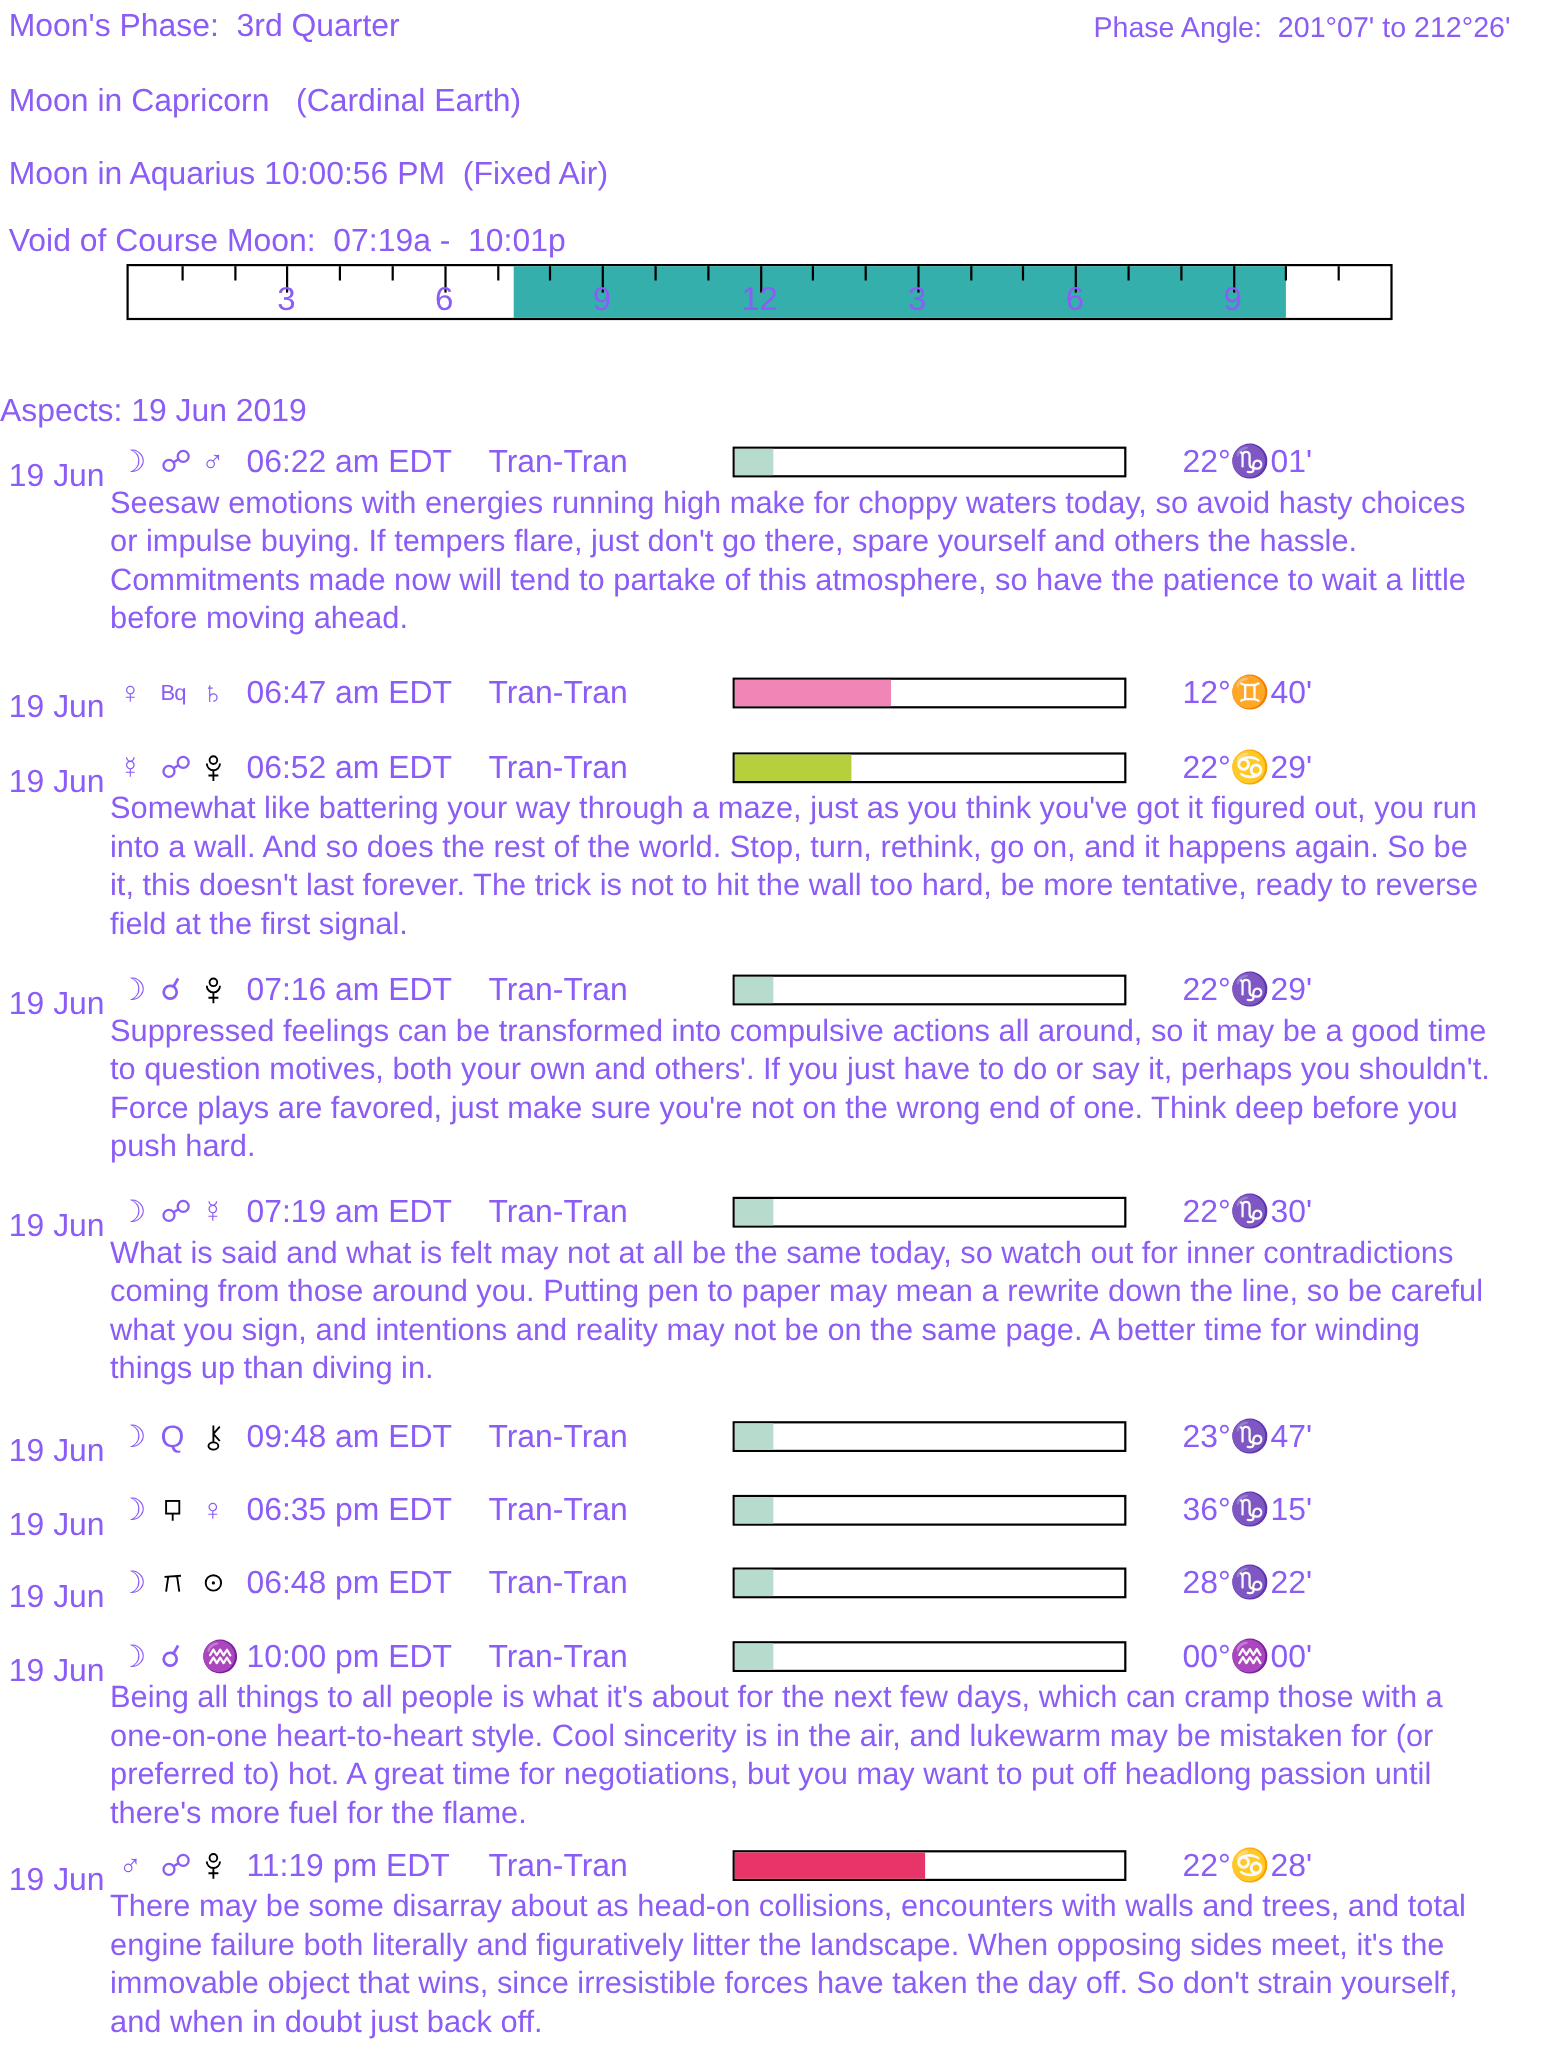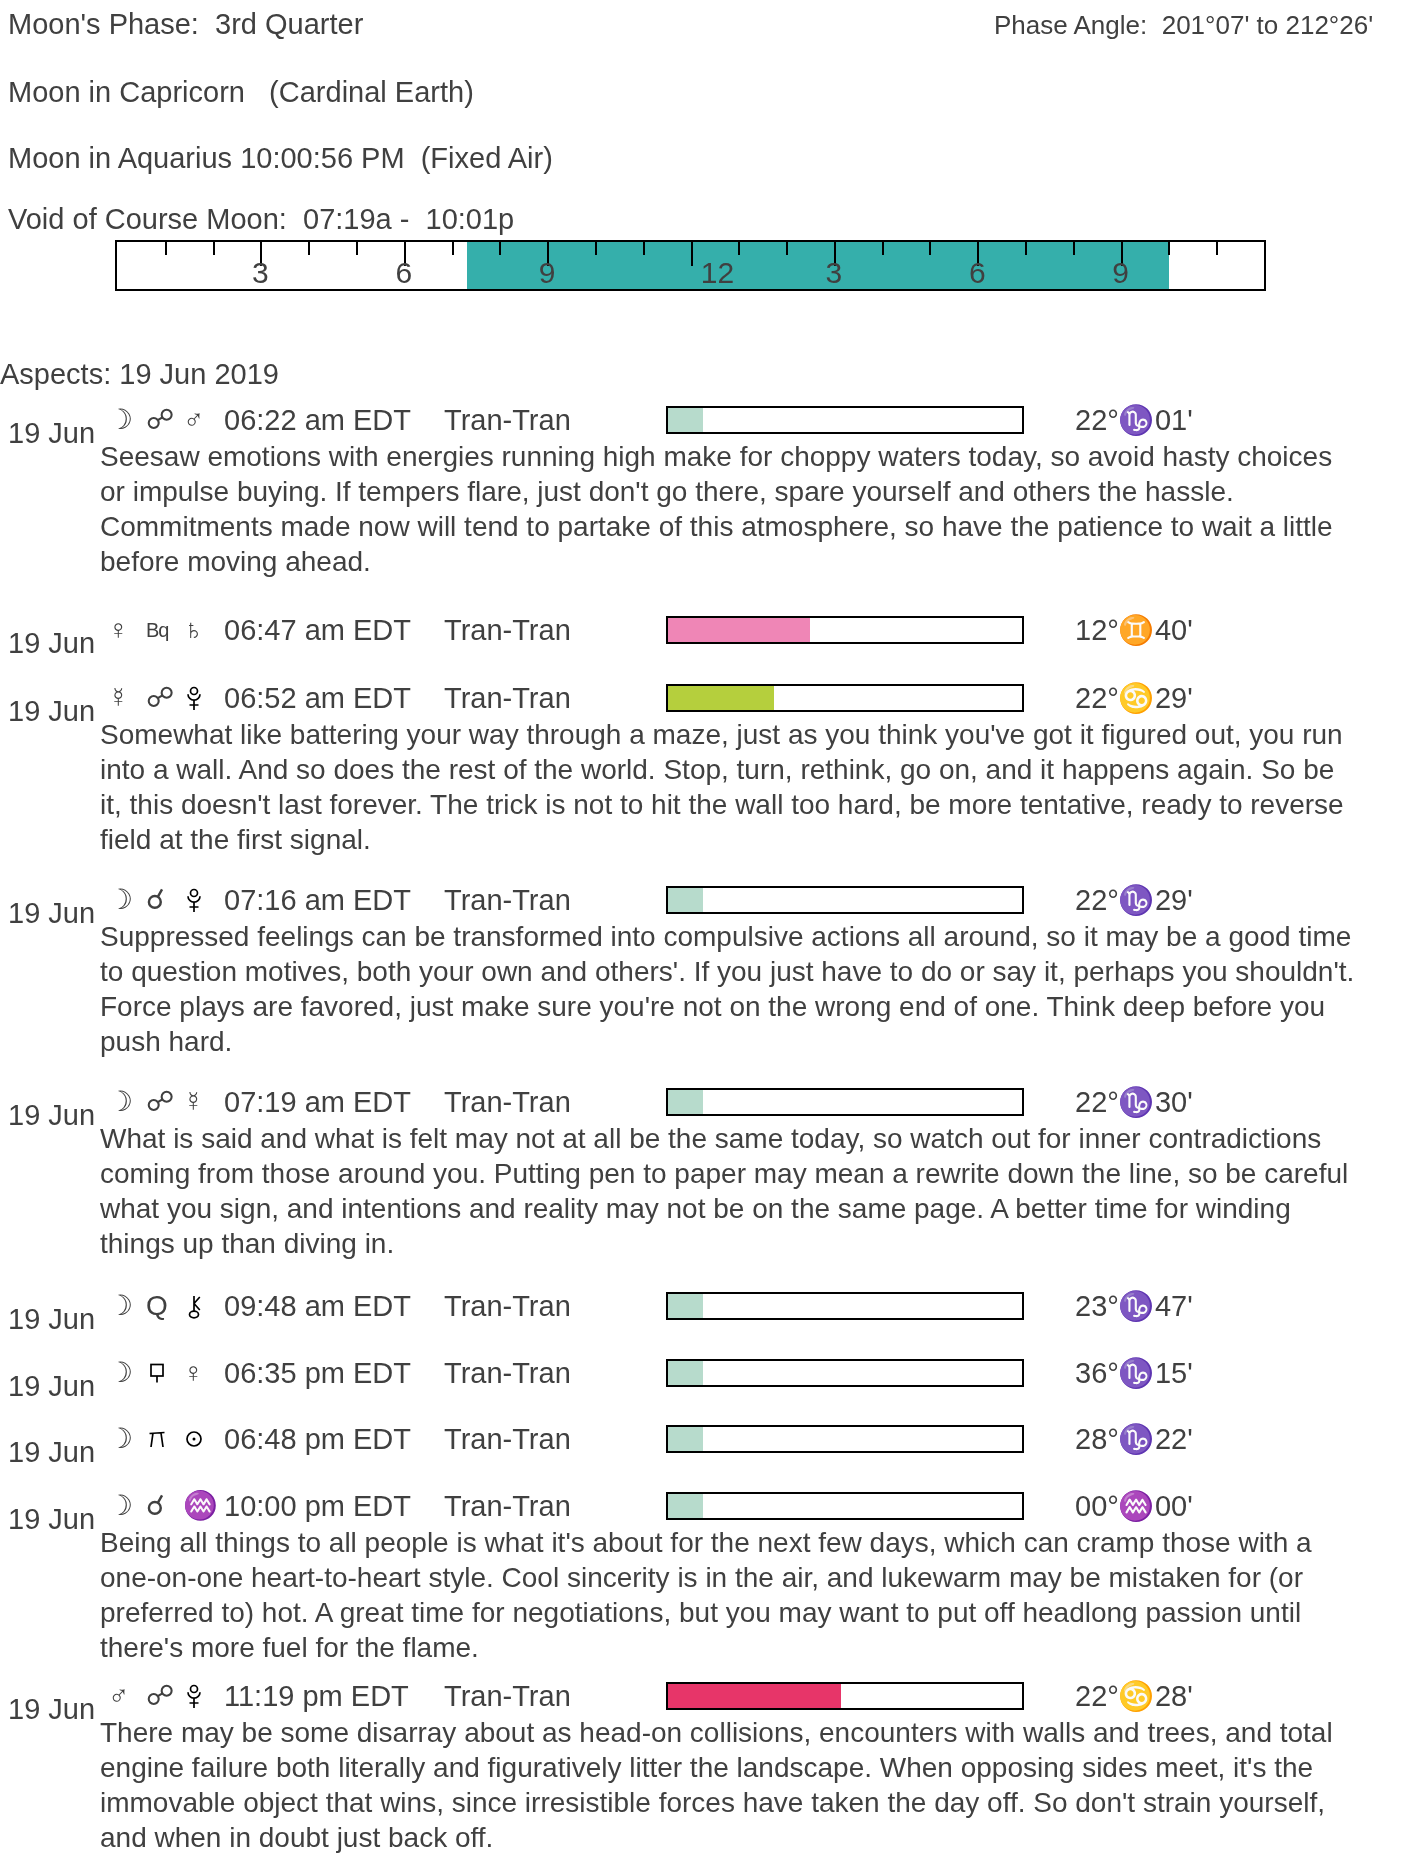--- a/index.html
+++ b/index.html
@@ -1,16 +1,16 @@
 <!DOCTYPE html>
 <html><head>
 <meta charset="utf-8">
 <style>
   html,body{margin:0;padding:0;background:#fff;}
-  .page{position:relative;width:1406px;height:1865px;background:#fff;color:#404040;
+  .page{position:relative;width:1406px;height:1865px;background:#fff;color:#8b5cf6;
         font-family:"Liberation Sans",sans-serif;overflow:hidden;}
   .hdr{position:absolute;font-size:29px;white-space:pre;}
   .hdr.small{font-size:26px;}
   
   .tl{position:absolute;left:115px;top:240px;width:1147px;height:47px;
       border:2px solid #000;background:#fff;}
   .tl-fill{position:absolute;top:0;bottom:0;}
   .tl-tick{position:absolute;top:0;width:2px;background:#000;}
   .tl-tick.short{height:13px;}
   .tl-tick.long{height:24px;}
@@ -64,21 +64,21 @@
       <div class="tl-tick short" style="left: 70.8333%;"></div>
       <div class="tl-tick long" style="left: 75%;"></div>
       <div class="tl-tick short" style="left: 79.1667%;"></div>
       <div class="tl-tick short" style="left: 83.3333%;"></div>
       <div class="tl-tick long" style="left: 87.5%;"></div>
       <div class="tl-tick short" style="left: 91.6667%;"></div>
       <div class="tl-tick short" style="left: 95.8333%;"></div>
       <div class="tl-num" style="left: 12.5%;">3</div>
       <div class="tl-num" style="left: 25%;">6</div>
       <div class="tl-num" style="left: 37.5%;">9</div>
-      <div class="tl-num" style="left: 50%; margin-left: 27px;">12</div>
+      <div class="tl-num" style="left: 50%;">12</div>
       <div class="tl-num" style="left: 62.5%;">3</div>
       <div class="tl-num" style="left: 75%;">6</div>
       <div class="tl-num" style="left: 87.5%;">9</div>
     </div>
 
   <div class="aspects-title">Aspects: 19 Jun 2019</div>
 
   <div id="rows">
       <div class="arow" style="top: 402px;">
         <span class="c-date">19 Jun</span>

